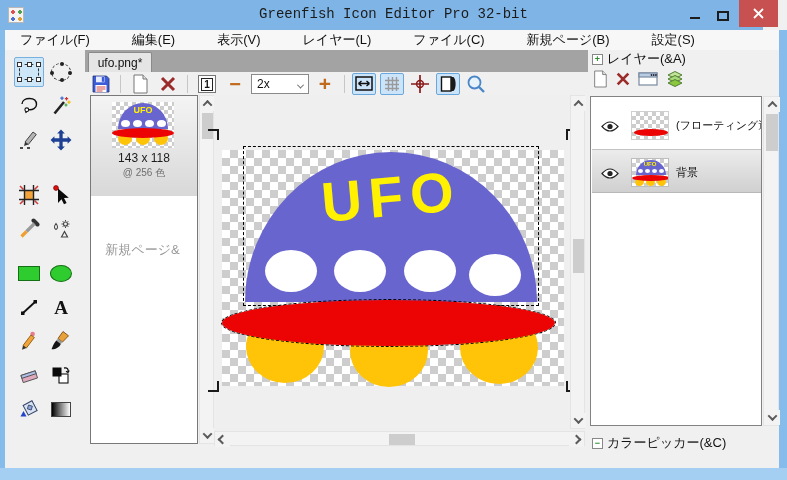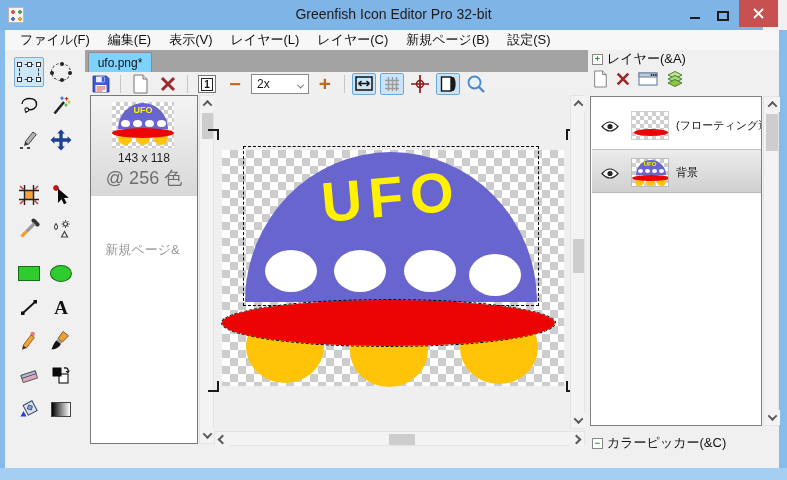--- a/index.html
+++ b/index.html
@@ -2,43 +2,43 @@
 <html><head>
 <meta charset="utf-8">
 <style>
   * { margin:0; padding:0; box-sizing:border-box; }
   html,body { width:787px; height:480px; }
   body { font-family:"Liberation Sans","DejaVu Sans",sans-serif; background:#f0f0f0; overflow:hidden; }
   #stage { position:relative; width:787px; height:480px; background:#f0f0f0; }
   .abs { position:absolute; }
 
   
-  .titlebar { left:0; top:0; width:763px; height:30px; background:#7fb5e6; }
+  .titlebar { left:0; top:0; width:763px; height:30px; background:#7fb5e6;font-family:Liberation Mono, monospace; }
   .title-text { left:0; top:6px; width:787px; text-align:center; font-size:14px; color:#1b1b1b; }
   .app-icon { left:8px; top:7px; width:16px; height:16px; background:#f4f4f4; border:1px solid #b8b8b8;
     background-image:
       radial-gradient(circle 2px at 4px 4px,#e05050 0 2px,transparent 2px),
       radial-gradient(circle 2px at 11px 4px,#50a050 0 2px,transparent 2px),
       radial-gradient(circle 2px at 4px 11px,#5070d0 0 2px,transparent 2px),
       radial-gradient(circle 2px at 11px 11px,#e0a030 0 2px,transparent 2px); }
   .btn-min,.btn-max { top:4px; width:26px; height:20px; }
   .btn-close { left:739px; top:0; width:39px; height:27px; background:#c75050; display:flex; align-items:center; justify-content:center; }
   .glyph-min { left:8px; top:13px; width:10px; height:2px; background:#1c1c1c; }
   .glyph-max { left:7px; top:7px; width:12px; height:10px; border:2px solid #1c1c1c; background:transparent; }
   .border-left { left:0; top:30px; width:5px; height:438px; background:#86bcec; }
   .border-right { left:779px; top:30px; width:8px; height:438px; background:#86bcec; }
   .border-bottom { left:0; top:468px; width:787px; height:12px; background:#a4cef2; }
 
   
-  .menubar { left:5px; top:30px; width:774px; height:20px; background:#f7f7f7; display:flex; align-items:center; padding-left:6px; }
+  .menubar { left:5px; top:30px; width:774px; height:20px; background:#f7f7f7; display:flex; align-items:center; padding-left:6px;gap:24px; }
   .menu-item { font-size:13px; color:#111; padding:0 9px; line-height:20px; }
 
   
   .tabstrip { left:85px; top:50px; width:503px; height:22px; background:#a3a3a3; }
-  .tab-active { position:absolute; left:3px; top:2px; min-width:64px; height:20px; background:#7dd3fc;
+  .tab-active { position:absolute; left:3px; top:2px; min-width:64px; height:20px; background:#e5e5e5;
     border:1px solid #8a8a8a; border-bottom:none; border-radius:2px 2px 0 0; font-size:12px; color:#111;
     display:flex; align-items:center; justify-content:center; padding:0 8px; }
   .main-toolbar { left:85px; top:72px; width:503px; height:24px; background:#f0f0f0; display:flex; align-items:center; gap:4px; padding-left:4px; }
   .tb-btn { width:24px; height:22px; display:flex; align-items:center; justify-content:center; }
   .tb-sep { width:1px; height:18px; background:#c6c6c6; margin:0 3px; }
   .tb-toggle { width:24px; height:22px; display:flex; align-items:center; justify-content:center; border:1px solid transparent; border-radius:2px; }
   .tb-toggle.on { background:#cbe4f9; border-color:#69a8dc; }
   .minus-glyph { font-size:20px; font-weight:bold; color:#c06a1e; line-height:18px; }
   .plus-glyph { font-size:21px; font-weight:bold; color:#c06a1e; line-height:18px; }
   .zoom-select { width:58px; height:20px; background:#fff; border:1px solid #8a8a8a; display:flex; align-items:center; }
@@ -69,21 +69,21 @@
 
   
   .sb-track { background:#f3f3f3; border:1px solid #e4e4e4; }
   .sb-arrow { position:absolute; width:15px; height:15px; display:flex; align-items:center; justify-content:center; background:#f3f3f3; }
   .sb-thumb { position:absolute; background:#cdcdcd; }
 
   
   .pages-panel { left:90px; top:95px; width:108px; height:349px; background:#fff; border:1px solid #787878; }
   .page-cell { position:absolute; left:0; top:0; width:106px; height:100px; background:linear-gradient(180deg,#f4f4f4,#d8d8d8); }
   .page-size { position:absolute; left:0; top:55px; width:106px; text-align:center; font-size:12px; color:#1d1d1d; }
-  .page-colors { position:absolute; left:0; top:70px; width:106px; text-align:center; font-size:18px; color:#6e6e6e; }
+  .page-colors { position:absolute; left:0; top:70px; width:106px; text-align:center; font-size:10px; color:#6e6e6e; }
   .newpage { position:absolute; left:0; top:145px; width:103px; text-align:center; font-size:13px; color:#979797; }
 
   
   .checker { background:repeating-conic-gradient(#cdcdcd 0% 25%,#ffffff 0% 50%); background-size:16px 16px; }
   .checker-sm { background:repeating-conic-gradient(#cdcdcd 0% 25%,#ffffff 0% 50%); background-size:8px 8px; }
 
   
   .viewport { left:214px; top:95px; width:371px; height:352px; background:#efefef; }
   .page-canvas { position:absolute; left:222px; top:150px; width:342px; height:236px; overflow:visible; }
   .dome { position:absolute; left:23px; top:2px; width:292px; height:150px; background:#6865ce; border-radius:50% 50% 0 0 / 100% 100% 0 0; z-index:1; }
@@ -143,21 +143,21 @@
 
   <div class="abs border-left"></div>
   <div class="abs border-right"></div>
   <div class="abs border-bottom"></div>
 
   <div class="abs menubar">
     <span class="menu-item">ファイル(F)</span>
     <span class="menu-item">編集(E)</span>
     <span class="menu-item">表示(V)</span>
     <span class="menu-item">レイヤー(L)</span>
-    <span class="menu-item">レイヤー(C)</span>
+    <span class="menu-item">ファイル(C)</span>
     <span class="menu-item">新規ページ(B)</span>
     <span class="menu-item">設定(S)</span>
   </div>
 
   <div class="abs toolbox">
 
     <div class="tool-cell on" style="left:9px;top:7px;">
       <div class="rect-sel-ic">
         <span class="hdl" style="left:-3px;top:-3px;"></span>
           <span class="hdl" style="right:-3px;top:-3px;"></span>

